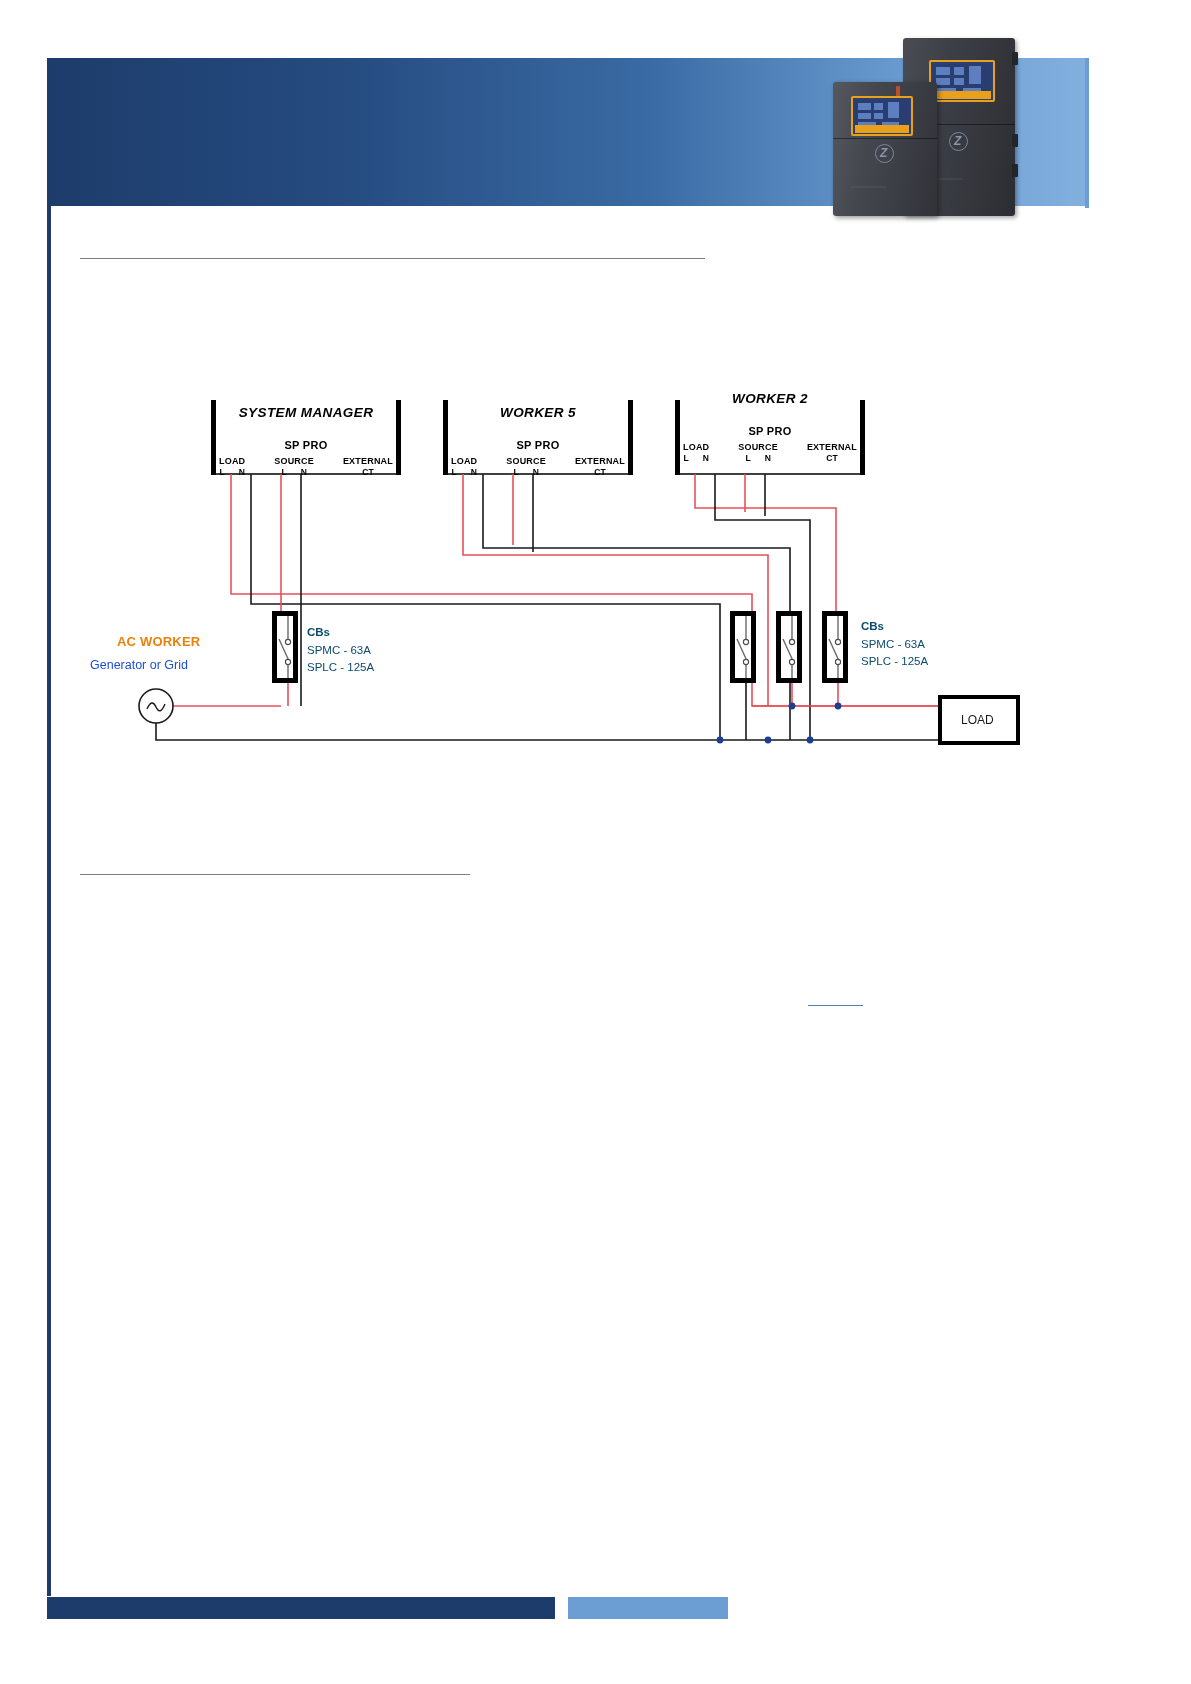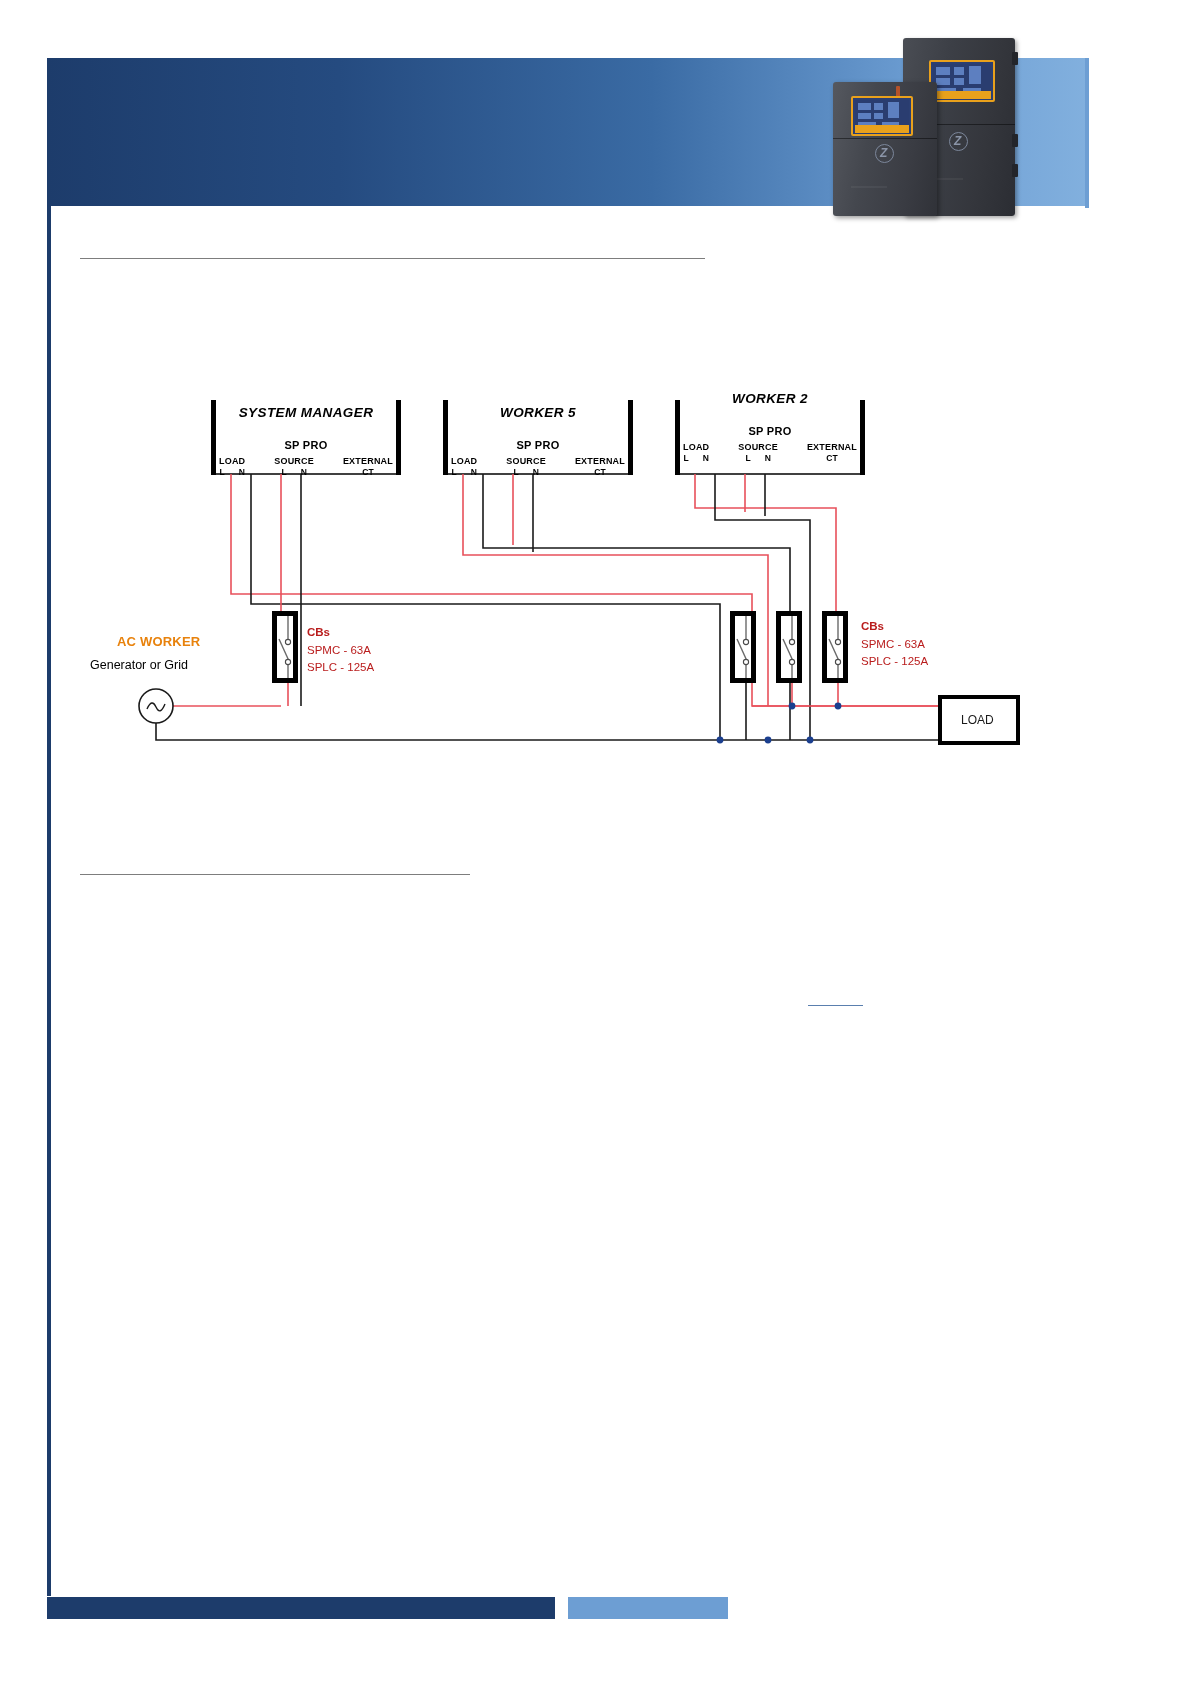--- a/index.html
+++ b/index.html
@@ -50,25 +50,25 @@
   .unit{position:absolute;width:190px;text-align:center;}
   .unit-title{font-size:13.5px;font-weight:bold;font-style:italic;letter-spacing:.4px;color:#000;}
   .unit-sub{font-size:11px;font-weight:bold;color:#000;margin-top:19px;letter-spacing:.3px;}
   .unit-terms{display:flex;margin-top:5px;font-size:9px;font-weight:bold;color:#000;}
   .term-group{display:flex;flex-direction:column;align-items:center;}
   .term-head{letter-spacing:.2px;}
   .term-pins{display:flex;gap:14px;margin-top:1px;}
   .pin{font-size:8.5px;font-weight:bold;}
 
   
-  .txt-block{position:absolute;color:#b91c1c;}
+  .txt-block{position:absolute;color:#0c4a6e;}
   .txt-head{font-size:11.5px;font-weight:bold;margin-bottom:4px;}
   .txt-line{font-size:11.5px;line-height:16.5px;}
   .ac-title{position:absolute;font-size:13px;font-weight:bold;color:#e8820c;letter-spacing:.2px;}
-  .ac-sub{position:absolute;font-size:12.5px;color:#000000;text-align:right;}
+  .ac-sub{position:absolute;font-size:12.5px;color:#1d4ed8;text-align:right;}
   .load-label{position:absolute;font-size:12px;color:#1a1a1a;}
 </style>
 </head>
 <body>
 
 <div class="page">
 
   <div class="header-band"></div>
   <div class="header-left-rule"></div>
   <div class="header-right-rule"></div>

